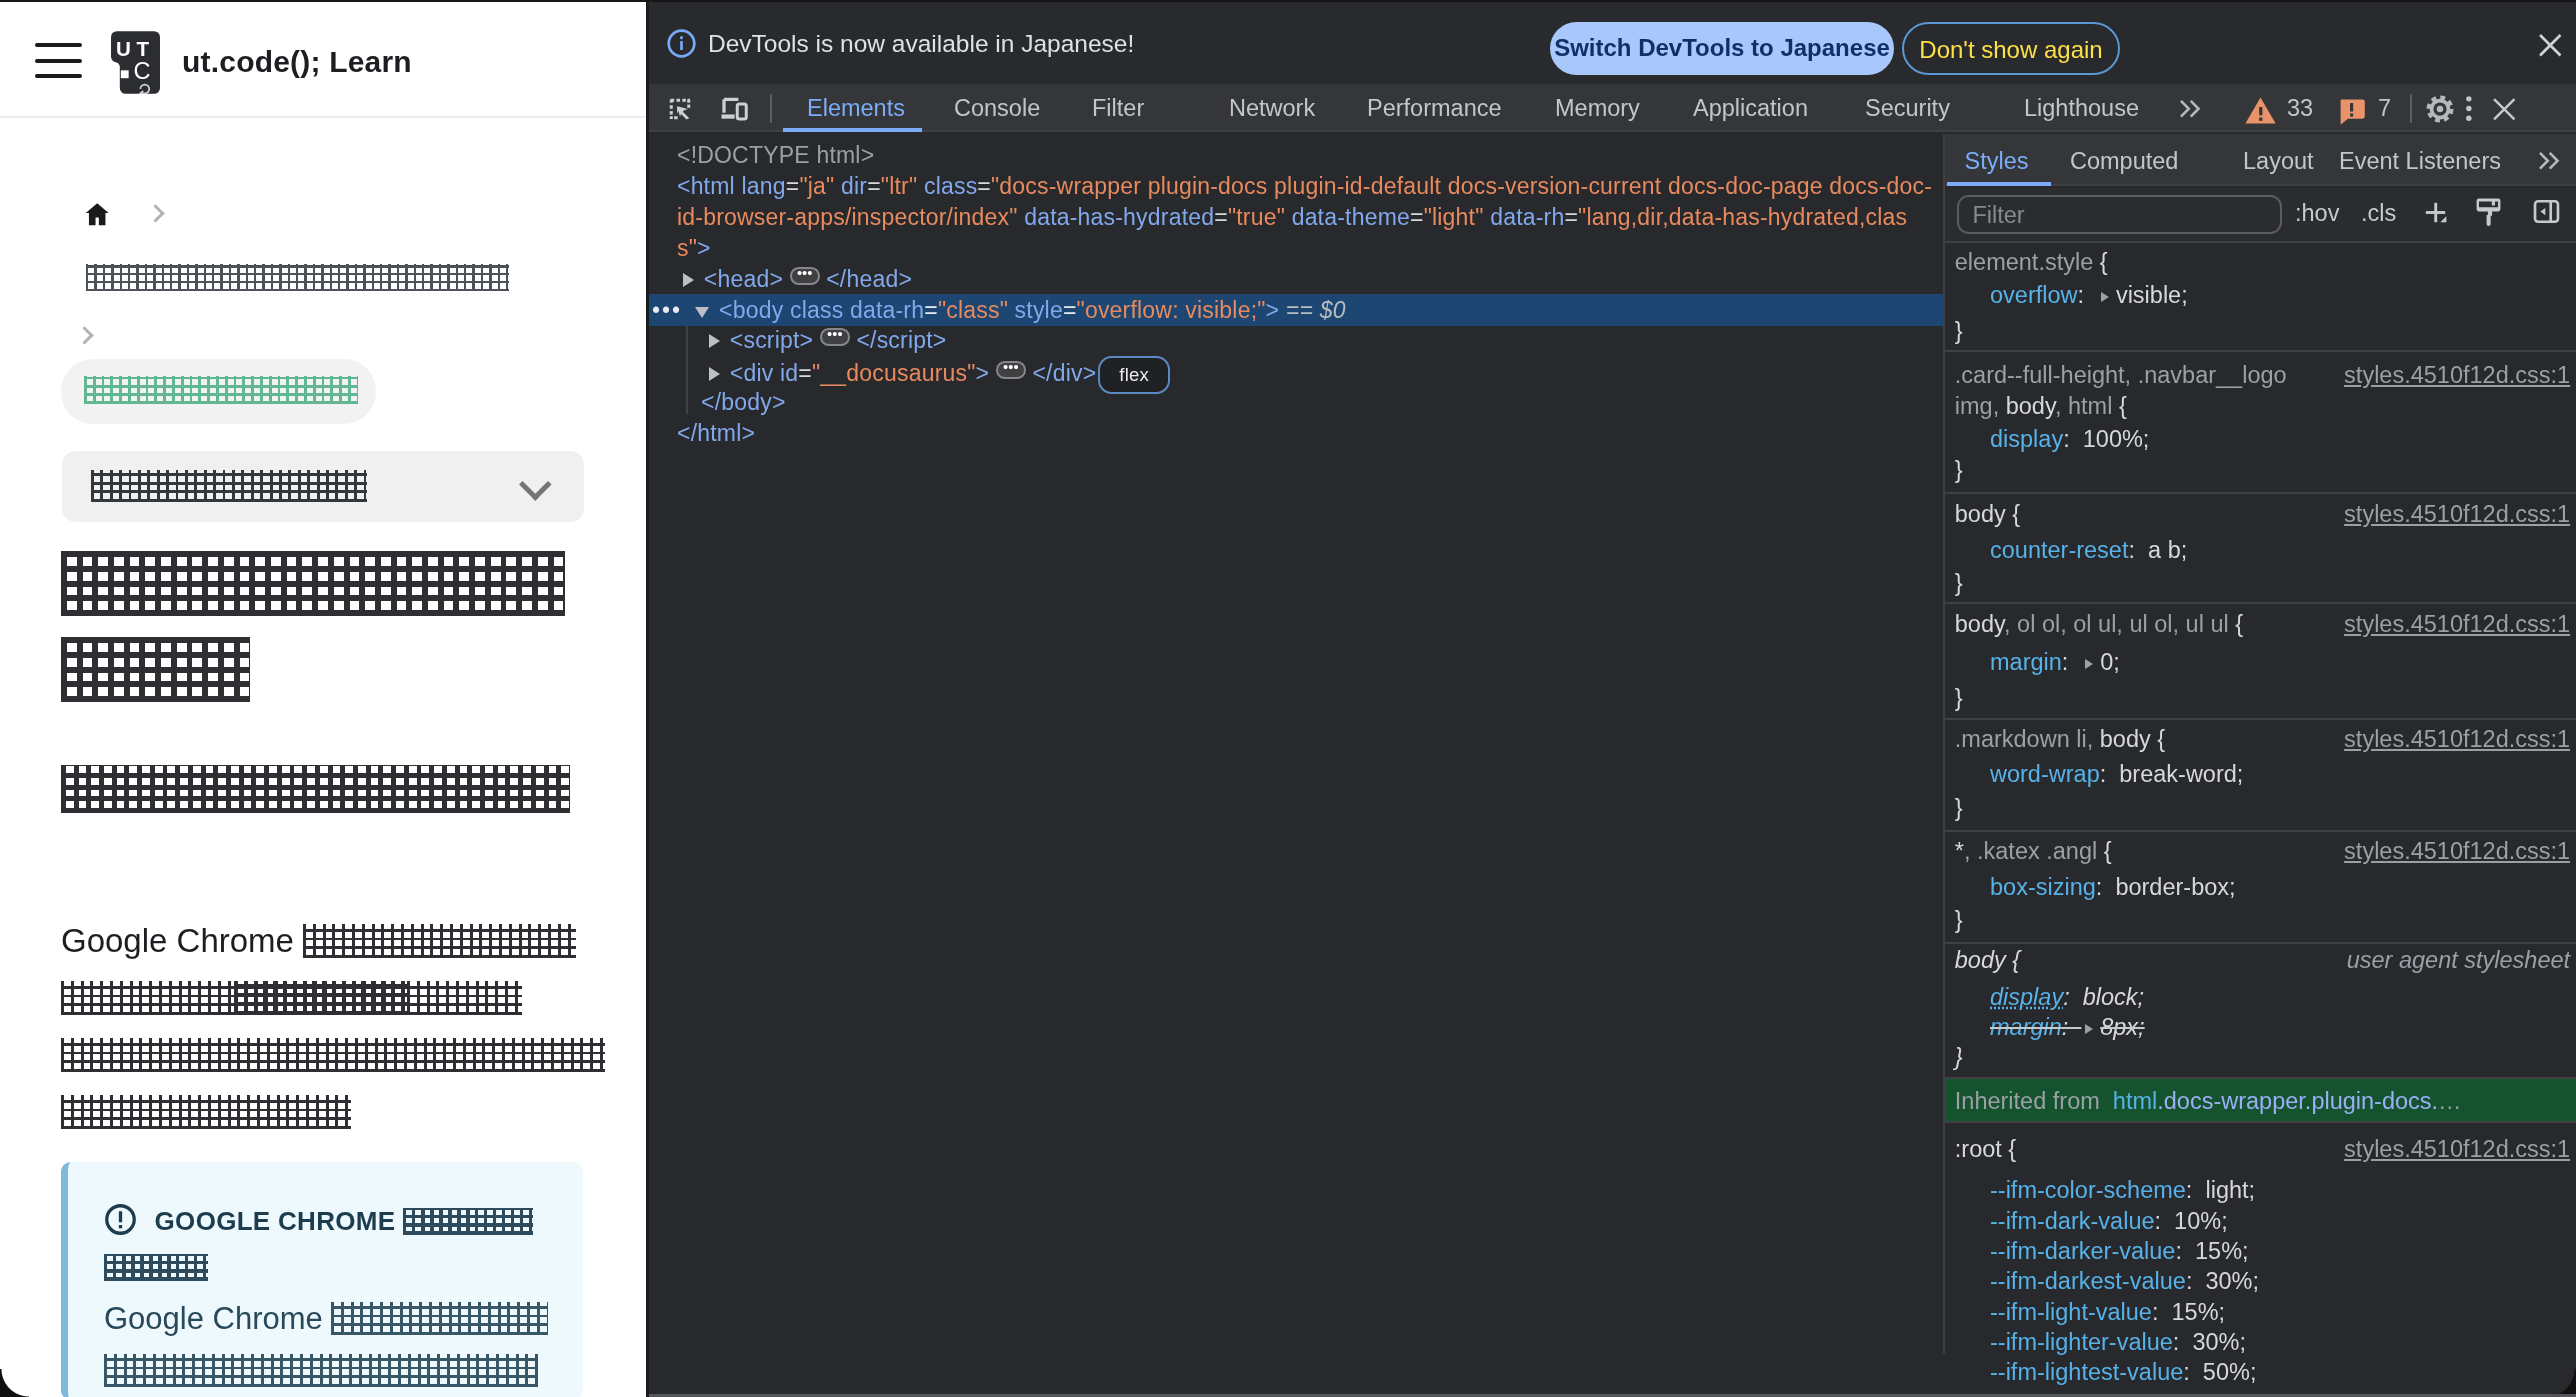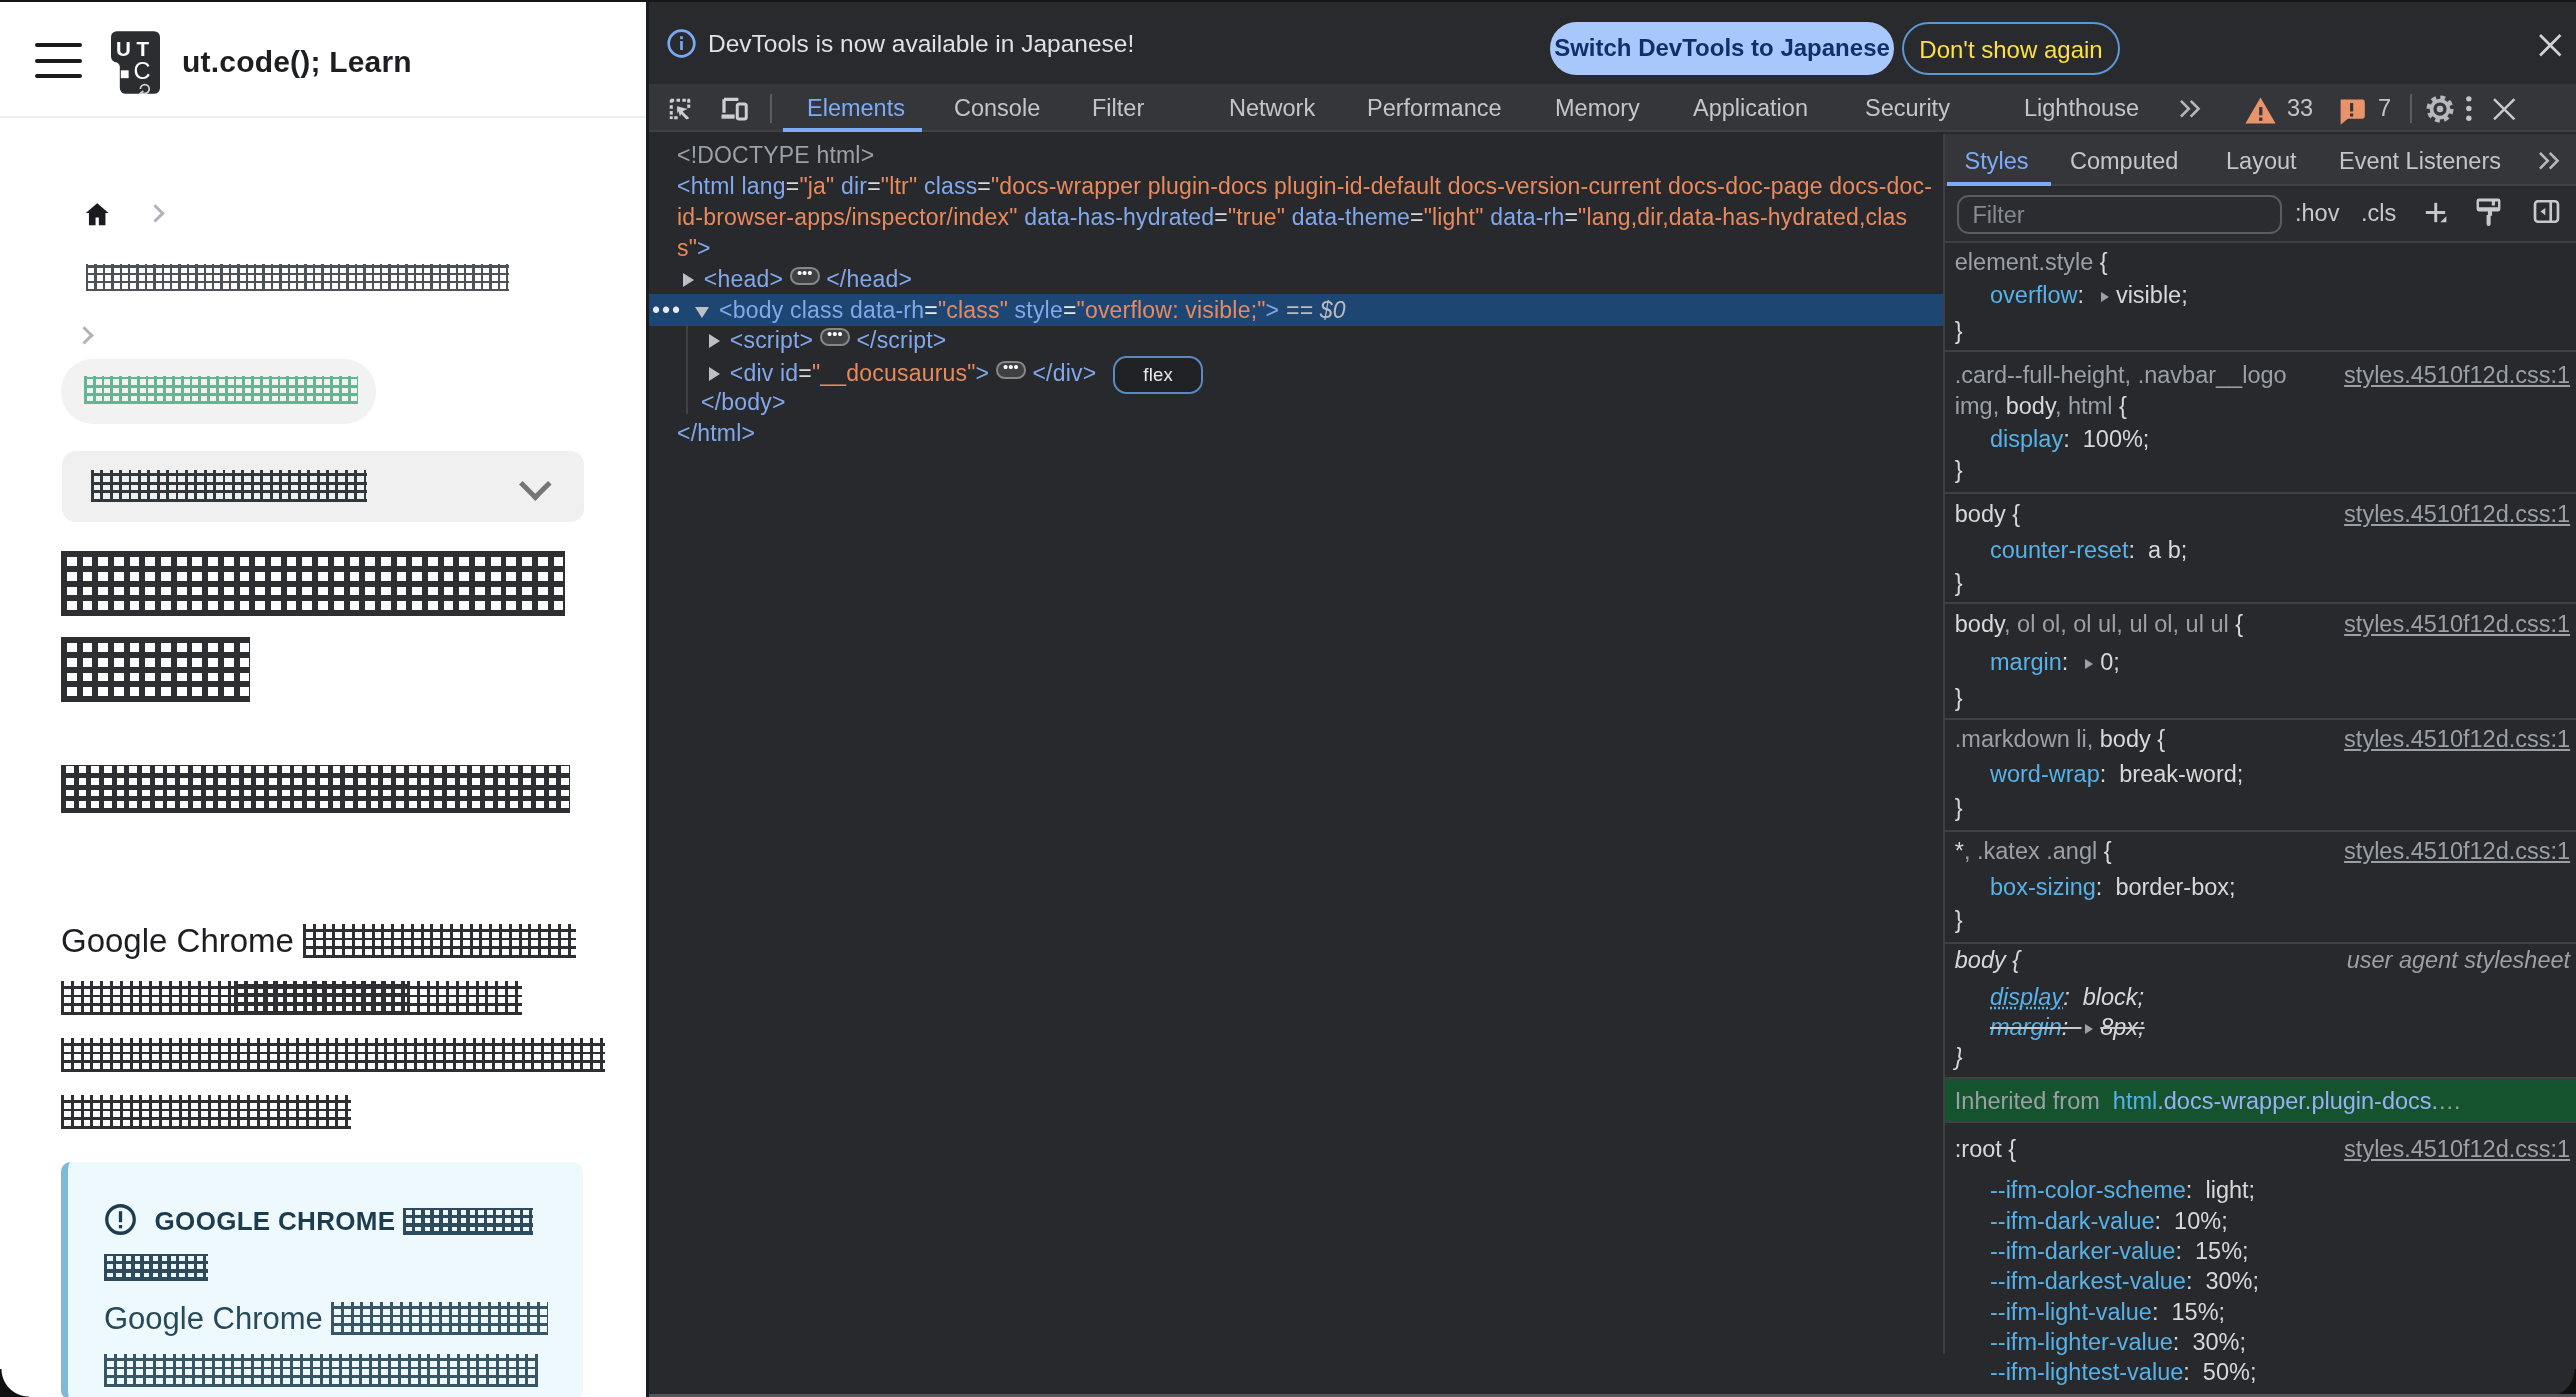--- a/index.html
+++ b/index.html
@@ -42,21 +42,21 @@
 .tab{position:absolute;top:10.8px;font-size:23.5px;color:#c3c6c9}
 #elsel{position:absolute;left:137px;top:44px;width:139px;height:3.9px;background:#7cacf8}
 
 #dom{position:absolute;left:0;top:134px;width:1297px;height:1220px;background:#28292c;font-size:23px;line-height:31px;white-space:pre;color:#d6d8da;letter-spacing:0.2px}
 #dom .ln{position:absolute;left:31px}
 .tg{color:#82a8ec}.av{color:#e88a5e}.gy{color:#9aa0a6}.wh{color:#d6d8da}
 #selrow{position:absolute;left:0;top:160px;width:1297px;height:32px;background:#1d4673}
 .tri{display:inline-block;width:0;height:0;border-left:11.7px solid #bcbfc3;border-top:7.3px solid transparent;border-bottom:7.3px solid transparent;margin-right:9.8px}
 .trid{display:inline-block;width:0;height:0;border-top:11.7px solid #bcbfc3;border-left:7.3px solid transparent;border-right:7.3px solid transparent;margin-right:9.8px}
 .dots{display:inline-block;width:30px;height:17.6px;border-radius:8.8px;background:#3f4042;border:2px solid #85878a;color:#fff;font-size:14.7px;text-align:center;line-height:9.8px;vertical-align:2px;letter-spacing:0;overflow:hidden}
-#flexb{display:inline-block;background:#202124;border:2px solid #5a8ac2;border-radius:13.7px;color:#e8eaed;font-size:18.6px;padding:1px 28px 2px;margin-left:17px}
+#flexb{display:inline-block;background:#202124;border:2px solid #5a8ac2;border-radius:13.7px;color:#e8eaed;font-size:18.6px;padding:1px 19px 2px;margin-left:2px}
 #guide{position:absolute;left:40px;top:192px;width:2px;height:88px;background:#3f4144}
 
 #sb{position:absolute;left:1297px;top:134px;width:633px;height:1220px;background:#28292c;border-left:2px solid #3f4044}
 #sbtabs{position:absolute;left:0;top:0;width:631px;height:52px;background:#35363a;border-bottom:2px solid #3f4044}
 #stsel{position:absolute;left:2px;top:48px;width:104px;height:3.9px;background:#7cacf8}
 #filterrow{position:absolute;left:0;top:54px;width:631px;height:55px;background:#2b2c2f;border-bottom:2px solid #3f4044}
 #filter{position:absolute;left:11.7px;top:6.9px;width:325px;height:39px;border:2px solid #5a5c60;border-radius:11.7px;color:#858a90;font-size:23.5px;padding:4.9px 0 0 13.7px}
 .pn{color:#56b2e8}.lk{color:#9aa0a6;text-decoration:underline}
 .arr{display:inline-block;width:0;height:0;border-left:8.8px solid #9aa0a6;border-top:5.4px solid transparent;border-bottom:5.4px solid transparent;margin:0 6.9px 1px 3.9px}
 .sline{position:absolute;left:9.8px;white-space:pre;font-size:23.5px}
@@ -208,21 +208,21 @@
   <div class="ln" style="top:191px;left:63px"><span class="tri"></span><span class="tg">&lt;script&gt;</span> <span class="dots">•••</span> <span class="tg">&lt;/script&gt;</span></div>
   <div class="ln" style="top:222px;left:63px"><span class="tri"></span><span class="tg">&lt;div id</span>=<span class="av">"__docusaurus"</span><span class="tg">&gt;</span> <span class="dots">•••</span> <span class="tg">&lt;/div&gt;</span><span id="flexb">flex</span></div>
   <div class="ln" style="top:253px;left:55px"><span class="tg">&lt;/body&gt;</span></div>
   <div class="ln" style="top:284px"><span class="tg">&lt;/html&gt;</span></div>
   <span id="guide"></span>
  </div>
  <div id="sb">
   <div id="sbtabs">
    <span class="tab" style="left:19.6px;top:13.7px;color:#7cacf8">Styles</span>
    <span class="tab" style="left:125px;top:13.7px">Computed</span>
-   <span class="tab" style="left:281px;top:13.7px">Layout</span>
+   <span class="tab" style="left:298px;top:13.7px">Layout</span>
    <span class="tab" style="left:394px;top:13.7px">Event Listeners</span>
    <svg style="position:absolute;left:592px;top:14.7px" width="24.5" height="23.5" viewBox="0 0 25 24" fill="none" stroke="#b5b8bd" stroke-width="2.6">
             <path d="M3 4l8 8-8 8M13 4l8 8-8 8"></path>
           </svg>
    <span id="stsel"></span>
   </div>
   <div id="filterrow">
    <span id="filter">Filter</span>
    <span style="position:absolute;left:350px;top:11.7px;color:#c7cacd">:hov</span>
    <span style="position:absolute;left:416px;top:11.7px;color:#c7cacd">.cls</span>

